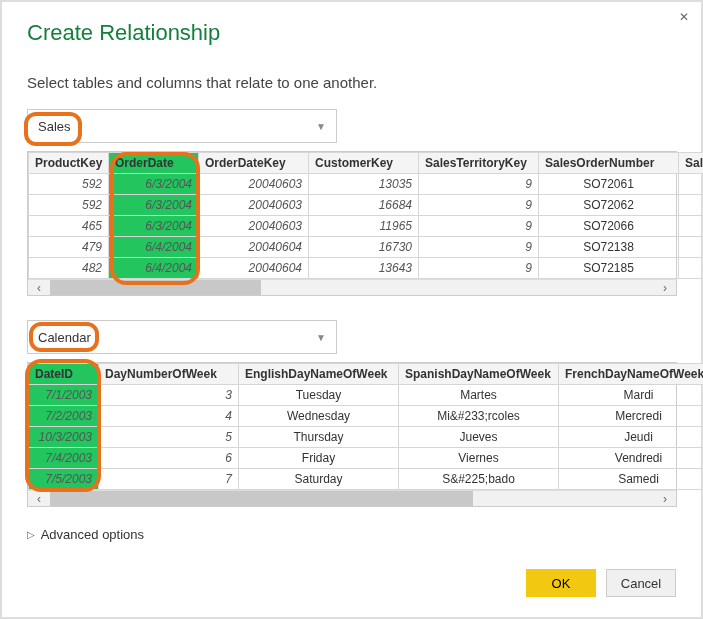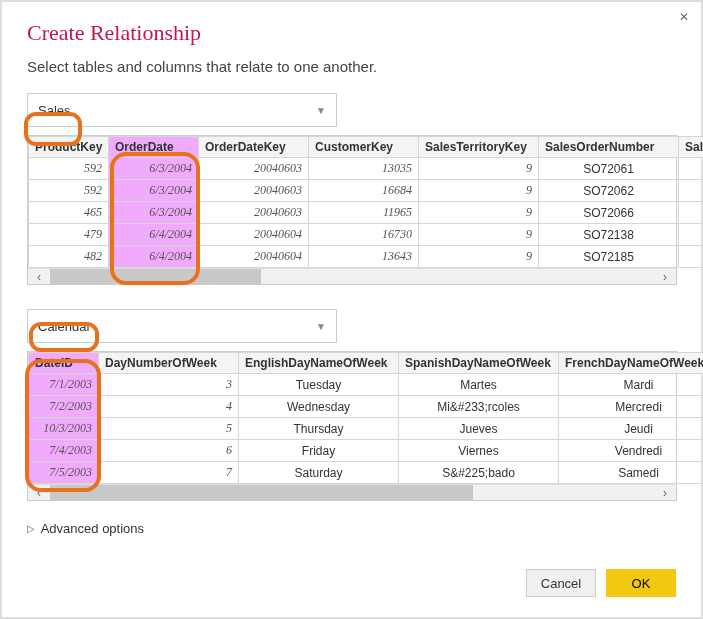--- a/index.html
+++ b/index.html
@@ -21,23 +21,22 @@
     position: absolute;
     top: 8px;
     right: 12px;
     font-size: 12px;
     color: #666;
     cursor: pointer;
   }
   h1 {
     font-size: 22px;
     font-weight: 300;
-    margin: 0 0 12px 0;
-    color: #be185d;
-    font-family: Liberation Serif, serif;
+    margin: 0 0 28px 0;
+    color: #15803d;
   }
   .subtitle {
     font-size: 15px;
     color: #444;
     margin-bottom: 18px;
   }
   .dropdown {
     width: 310px;
     height: 30px;
     border: 1px solid #ccc;
@@ -74,23 +73,23 @@
     text-overflow: clip;
     height: 20px;
   }
   .grid th {
     background: #f4f4f4;
     font-weight: 600;
     text-align: left;
     color: #333;
     margin-top: 20px;
   }
-  .grid td.num { text-align: right; font-style: italic; color: #555; font-family: Liberation Serif, serif; }
+  .grid td.num { text-align: right; font-style: italic; color: #555; }
   .grid td.txt { text-align: center; color: #333; }
-  .grid th.sel, .grid td.sel { background: #f0abfc; }
+  .grid th.sel, .grid td.sel { background: #22c55e; }
   .scrollbar {
     height: 16px;
     background: #f1f1f1;
     display: flex;
     align-items: center;
     justify-content: space-between;
     border-top: 1px solid #ddd;
   }
   .scroll-btn {
     width: 22px;
@@ -324,21 +323,21 @@
       <div class="scroll-btn">›</div>
     </div>
   </div>
 
   <div class="advanced">
     <span class="chev">▷</span>
     <span>Advanced options</span>
   </div>
 
   <div class="footer">
+    <div class="btn btn-primary">OK</div>
     <div class="btn btn-secondary">Cancel</div>
-    <div class="btn btn-primary">OK</div>
   </div>
 
   <div class="callout callout-sales-dd"></div>
   <div class="callout callout-orderdate"></div>
   <div class="callout callout-calendar-dd"></div>
   <div class="callout callout-dateid"></div>
 </div>
 
 </body></html>

